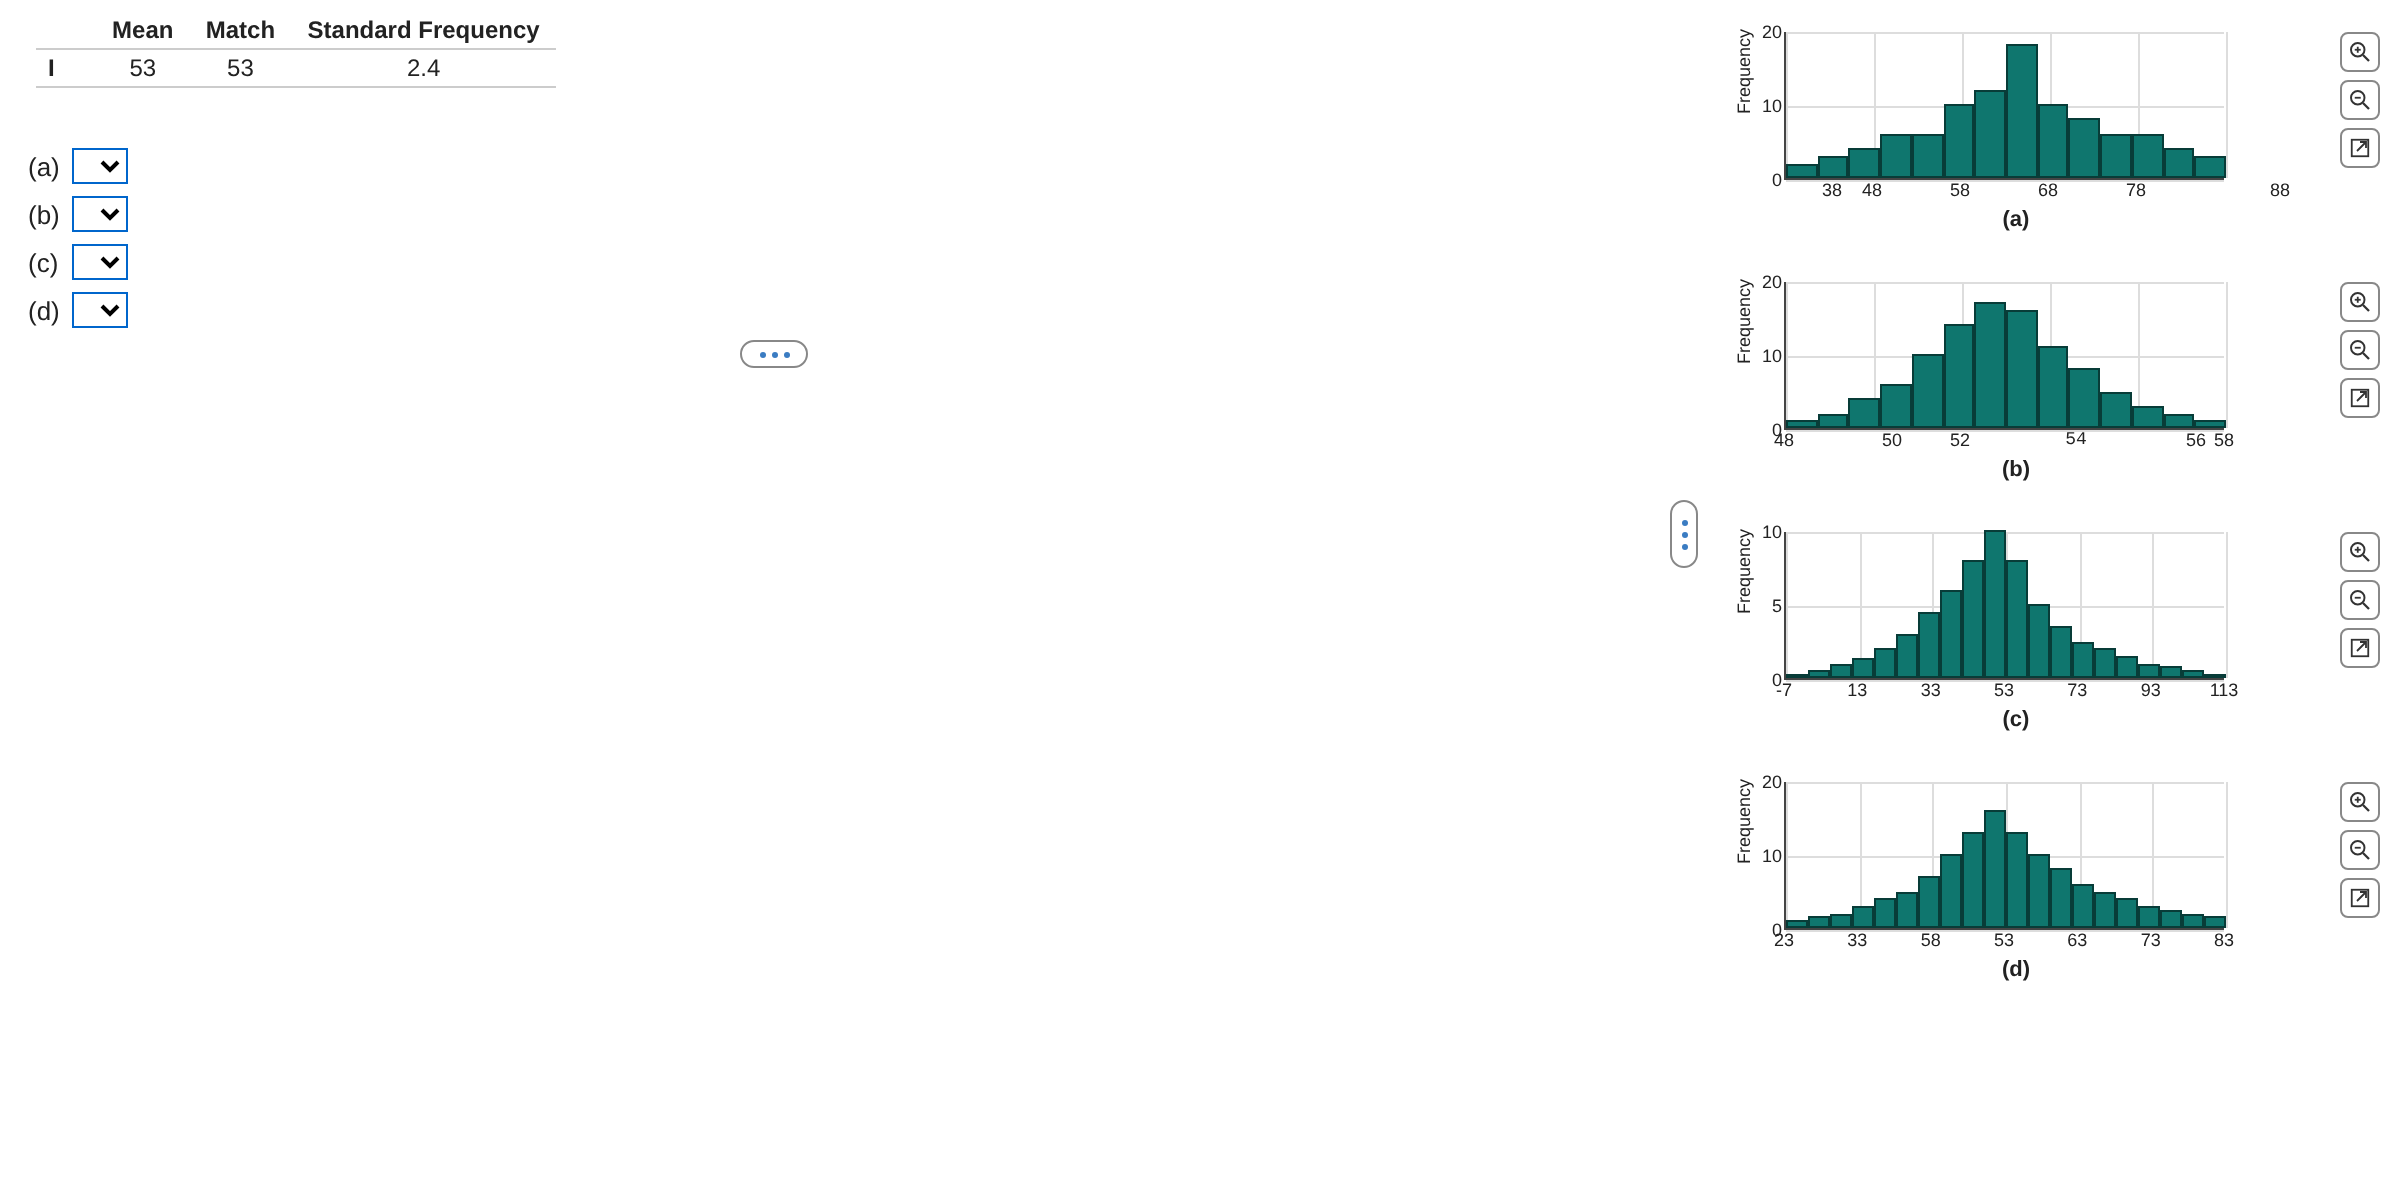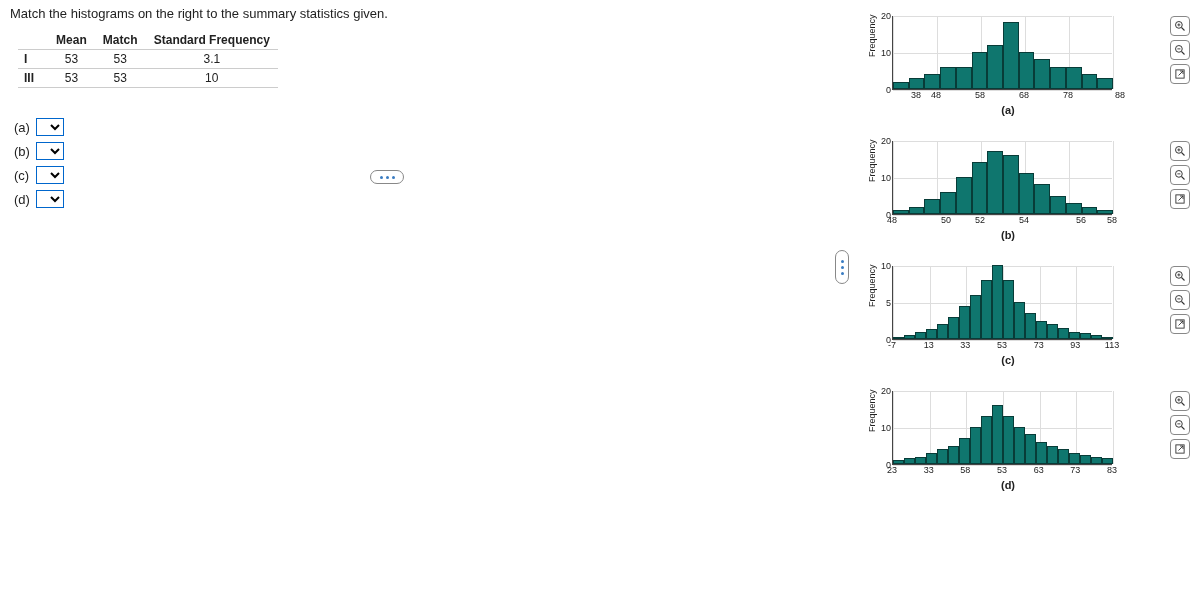--- a/index.html
+++ b/index.html
@@ -79,43 +79,36 @@
     display: inline-flex; align-items: center; justify-content: center;
     margin: 2px 0; cursor: pointer; background: #fff; font-size: 12px; color: #333;
     float: right; clear: both;
   }
   .ctrl-btn svg { width: 12px; height: 12px; }
 </style>
 </head>
 <body>
 
 <div class="left-col">
-  <div class="prompt">Match the histograms on the right to the summary statistics given.</div>
 
   <table class="stats-table">
     <thead>
       <tr>
         <th></th>
         <th>Mean</th>
         <th>Match</th>
         <th>Standard Frequency</th>
       </tr>
     </thead>
     <tbody id="stats-body">
         <tr>
           <td>I</td>
           <td>53</td>
           <td>53</td>
-          <td>3.1</td>
-        </tr>
-        <tr>
-          <td>III</td>
-          <td>53</td>
-          <td>53</td>
-          <td>10</td>
+          <td>2.4</td>
         </tr>
       </tbody>
   </table>
 
   <div class="ellipsis-btn">
     <span class="dot"></span>
     <span class="dot"></span>
     <span class="dot"></span>
   </div>
 
@@ -147,21 +140,21 @@
 
 <div class="right-col" id="charts-wrap">
     <div class="chart-block">
       <div class="chart-frame">
         <div class="ylabel">Frequency</div>
         <div class="xtick" style="left: 14px; margin-left: 24px;">38</div>
         <div class="xtick" style="left: 58px;">48</div>
         <div class="xtick" style="left: 102px;">58</div>
         <div class="xtick" style="left: 146px;">68</div>
         <div class="xtick" style="left: 190px;">78</div>
-        <div class="xtick" style="left: 218px; padding-left: 48px;">88</div>
+        <div class="xtick" style="left: 238px; padding-left: 48px;">88</div>
         <div class="plot">
           <div class="grid-h" style="top: 74px;"></div>
           <div class="ytick" style="top: 74px;">0</div>
           <div class="grid-h" style="top: 37px;"></div>
           <div class="ytick" style="top: 37px;">10</div>
           <div class="grid-h" style="top: 0px;"></div>
           <div class="ytick" style="top: 0px;">20</div>
           <div class="grid-v" style="left: 0px;"></div>
           <div class="grid-v" style="left: 44px;"></div>
           <div class="grid-v" style="left: 88px;"></div>
@@ -210,22 +203,22 @@
           </svg>
         </div>
       </div>
     </div>
     <div class="chart-block">
       <div class="chart-frame">
         <div class="ylabel">Frequency</div>
         <div class="xtick" style="left: 14px;">48</div>
         <div class="xtick" style="left: 58px; padding-left: 20px;">50</div>
         <div class="xtick" style="left: 102px;">52</div>
-        <div class="xtick" style="left: 146px;">54</div>
-        <div class="xtick" style="left: 187px; padding-left: 32px;">56</div>
+        <div class="xtick" style="left: 160px; font-family: Liberation Mono, monospace;">54</div>
+        <div class="xtick" style="left: 204px; padding-left: 32px;">56</div>
         <div class="xtick" style="left: 234px;">58</div>
         <div class="plot">
           <div class="grid-h" style="top: 74px;"></div>
           <div class="ytick" style="top: 74px;">0</div>
           <div class="grid-h" style="top: 37px;"></div>
           <div class="ytick" style="top: 37px;">10</div>
           <div class="grid-h" style="top: 0px;"></div>
           <div class="ytick" style="top: 0px;">20</div>
           <div class="grid-v" style="left: 0px;"></div>
           <div class="grid-v" style="left: 44px;"></div>

